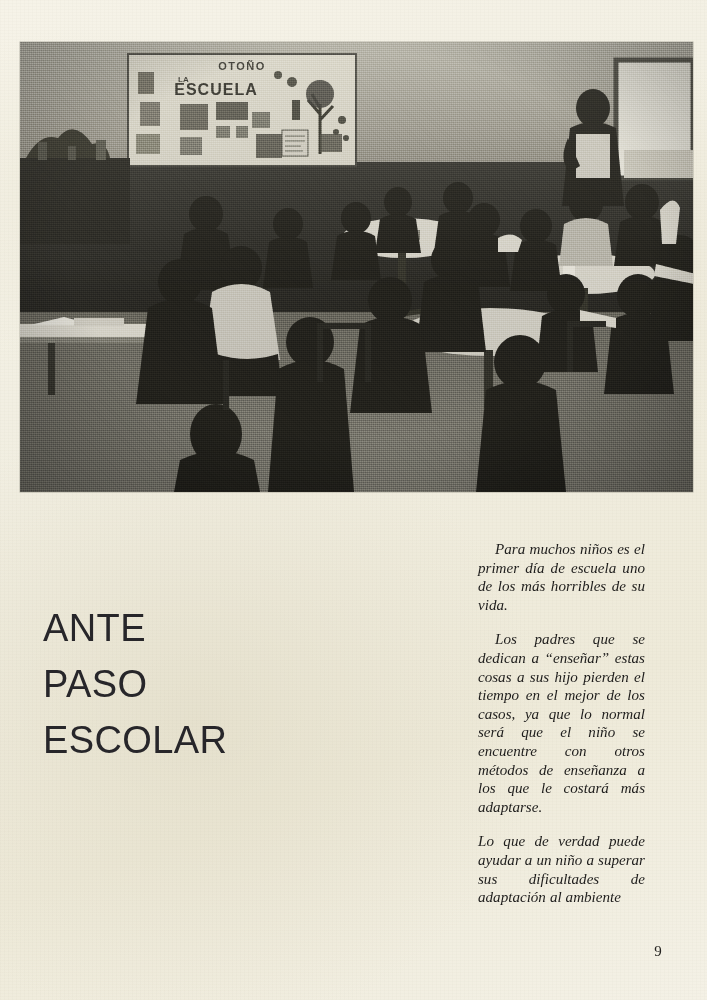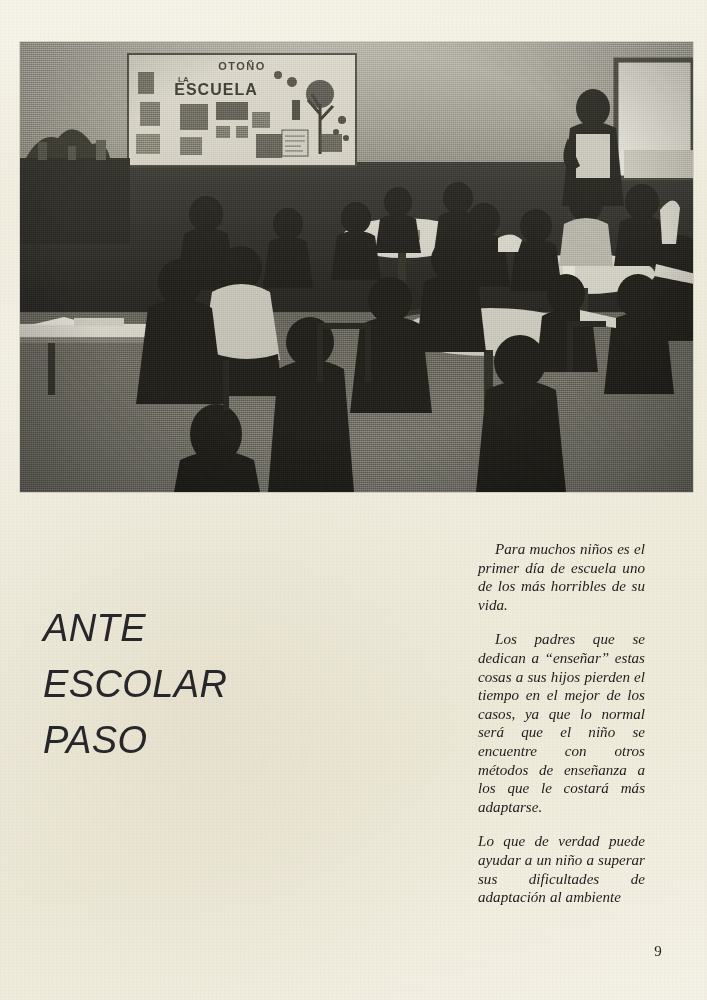--- a/index.html
+++ b/index.html
@@ -78,21 +78,20 @@
     width: 360px;
   }
   .headline-line {
     font-family: "Liberation Sans", sans-serif;
     font-weight: 400;
     font-size: 38px;
     line-height: 56px;
     letter-spacing: 0.4px;
     color: #27262a;
     white-space: nowrap;
-    font-style: italic;
   }
 
   
   .textcol {
     position: absolute;
     left: 462px;
     top: 524px;
     width: 199px;
   }
   .textcol p {
@@ -285,24 +284,24 @@
 
         <rect x="0" y="0" width="673" height="450" fill="url(#vig)"></rect>
       </svg>
     </div>
     <div class="photo-grain"></div>
     <div class="photo-tint"></div>
   </div>
 
   <div class="headline">
     <div class="headline-line">ANTE</div>
+    <div class="headline-line">PASO</div>
     <div class="headline-line">ESCOLAR</div>
-    <div class="headline-line">PASO</div>
   </div>
 
   <div class="textcol">
     <p>Para muchos niños es el primer día de escuela uno de los más horribles de su vida.</p>
-    <p>Los padres que se dedican a “enseñar” estas cosas a sus hijos pierden el tiempo en el mejor de los casos, ya que lo normal será que el niño se encuentre con otros métodos de enseñanza a los que le costará más adaptarse.</p>
+    <p>Los padres que se dedican a “enseñar” estas cosas a sus hijo pierden el tiempo en el mejor de los casos, ya que lo normal será que el niño se encuentre con otros métodos de enseñanza a los que le costará más adaptarse.</p>
     <p class="no-indent">Lo que de verdad puede ayudar a un niño a superar sus dificultades de adaptación al ambiente</p>
   </div>
 
   <div class="folio">9</div>
 </div>
 
 </body></html>

